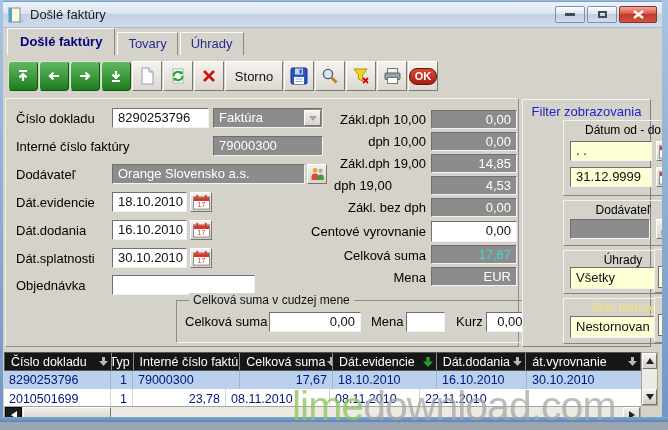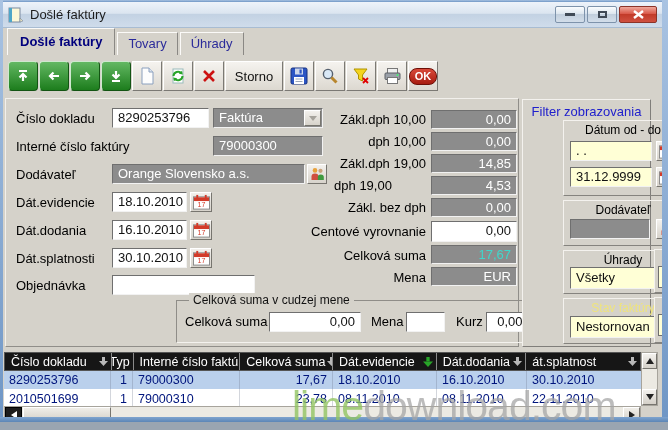--- a/index.html
+++ b/index.html
@@ -409,42 +409,41 @@
           </svg>
       </div>
       <div class="hcell" style="width:90px">
         <span>Dát.dodania</span>
         <svg class="sort-arrow" width="9" height="9" viewBox="0 0 9 9">
             <rect x="3" y="0" width="3" height="4" fill="#b8b8b8"></rect>
             <polygon points="0,4 9,4 4.5,9" fill="#b8b8b8"></polygon>
           </svg>
       </div>
       <div class="hcell" style="width:114px;border-right:none">
-        <span>át.splatnost</span>
+        <span>át.vyrovnanie</span>
         <svg class="sort-arrow" width="9" height="9" viewBox="0 0 9 9">
             <rect x="3" y="0" width="3" height="4" fill="#b8b8b8"></rect>
             <polygon points="0,4 9,4 4.5,9" fill="#b8b8b8"></polygon>
           </svg>
       </div>
     </div>
 
     <div class="grid-row sel">
       <div class="gcell" style="width:107px">8290253796</div>
       <div class="gcell r" style="width:22px">1</div>
       <div class="gcell" style="width:107px">79000300</div>
       <div class="gcell r" style="width:93px">17,67</div>
       <div class="gcell" style="width:104px">18.10.2010</div>
       <div class="gcell" style="width:90px">16.10.2010</div>
       <div class="gcell" style="width:114px;border-right:none">30.10.2010</div>
     </div>
 
     <div class="grid-row plain">
       <div class="gcell" style="width:107px">2010501699</div>
       <div class="gcell r" style="width:22px">1</div>
-      <div class="gcell" style="width:107px">79000310</div>
       <div class="gcell r" style="width:93px">23,78</div>
       <div class="gcell" style="width:104px">08.11.2010</div>
       <div class="gcell" style="width:90px">08.11.2010</div>
       <div class="gcell" style="width:114px;border-right:none">22.11.2010</div>
     </div>
   </div>
 
   <div class="vscroll">
     <div class="sbtn" style="top:0">
         <span class="tri-up-s"></span>

